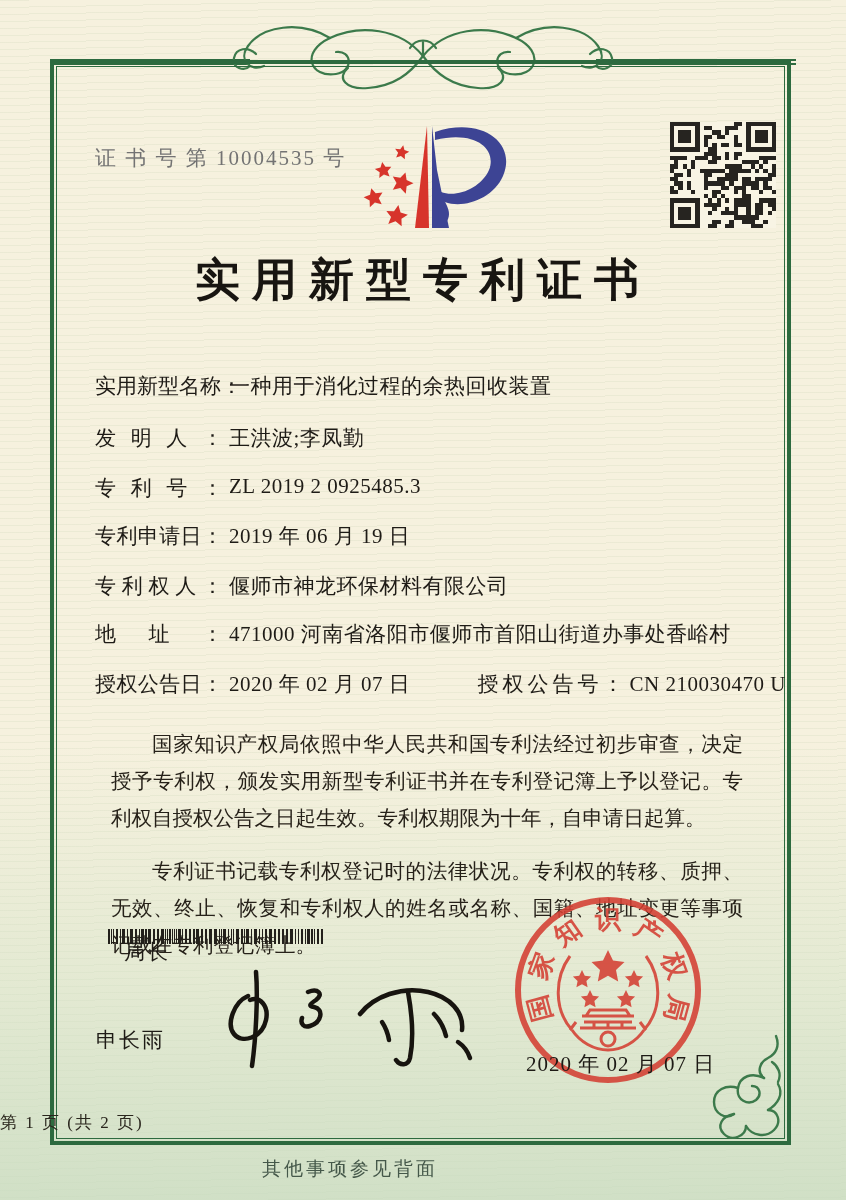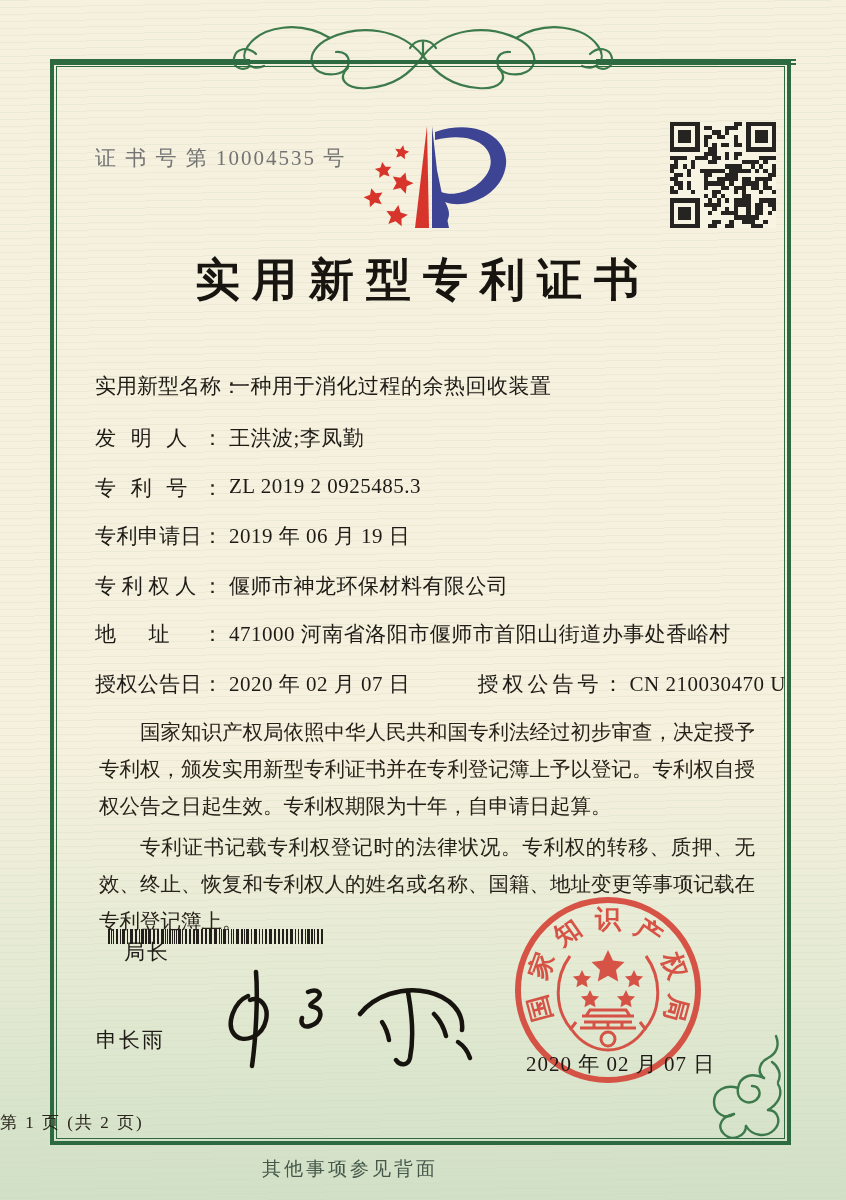--- a/index.html
+++ b/index.html
@@ -40,21 +40,21 @@
   .field-label{
     display:inline-block;width:128px;text-align:justify;text-align-last:justify;
     vertical-align:top;
   }
   .field-label.wide{width:146px;}
   .field-value{display:inline-block;margin-left:6px;letter-spacing:0.5px;}
   .paras{
     position:absolute;left:95px;top:710px;width:664px;
     font-size:20.5px;line-height:37px;color:#262119;text-align:justify;
   }
-  .paras p{margin:4px;text-indent:2em;}
+  .paras p{margin:16px;text-indent:2em;}
   .barcode{position:absolute;left:108px;top:929px;width:218px;height:15px;}
   .sig-title{position:absolute;left:96px;top:938px;font-size:21px;letter-spacing:2px;margin-left:28px;}
   .sig-name{position:absolute;left:96px;top:1026px;font-size:21px;letter-spacing:2px;}
   .signature{position:absolute;left:212px;top:962px;width:280px;height:110px;}
   .seal{position:absolute;left:510px;top:892px;width:196px;height:196px;}
   .seal-date{
     position:absolute;left:526px;top:1050px;font-size:21px;letter-spacing:1px;color:#1d1a15;
   }
   .page-num{
     position:absolute;left:0;top:1111px;width:846px;text-align:left;

